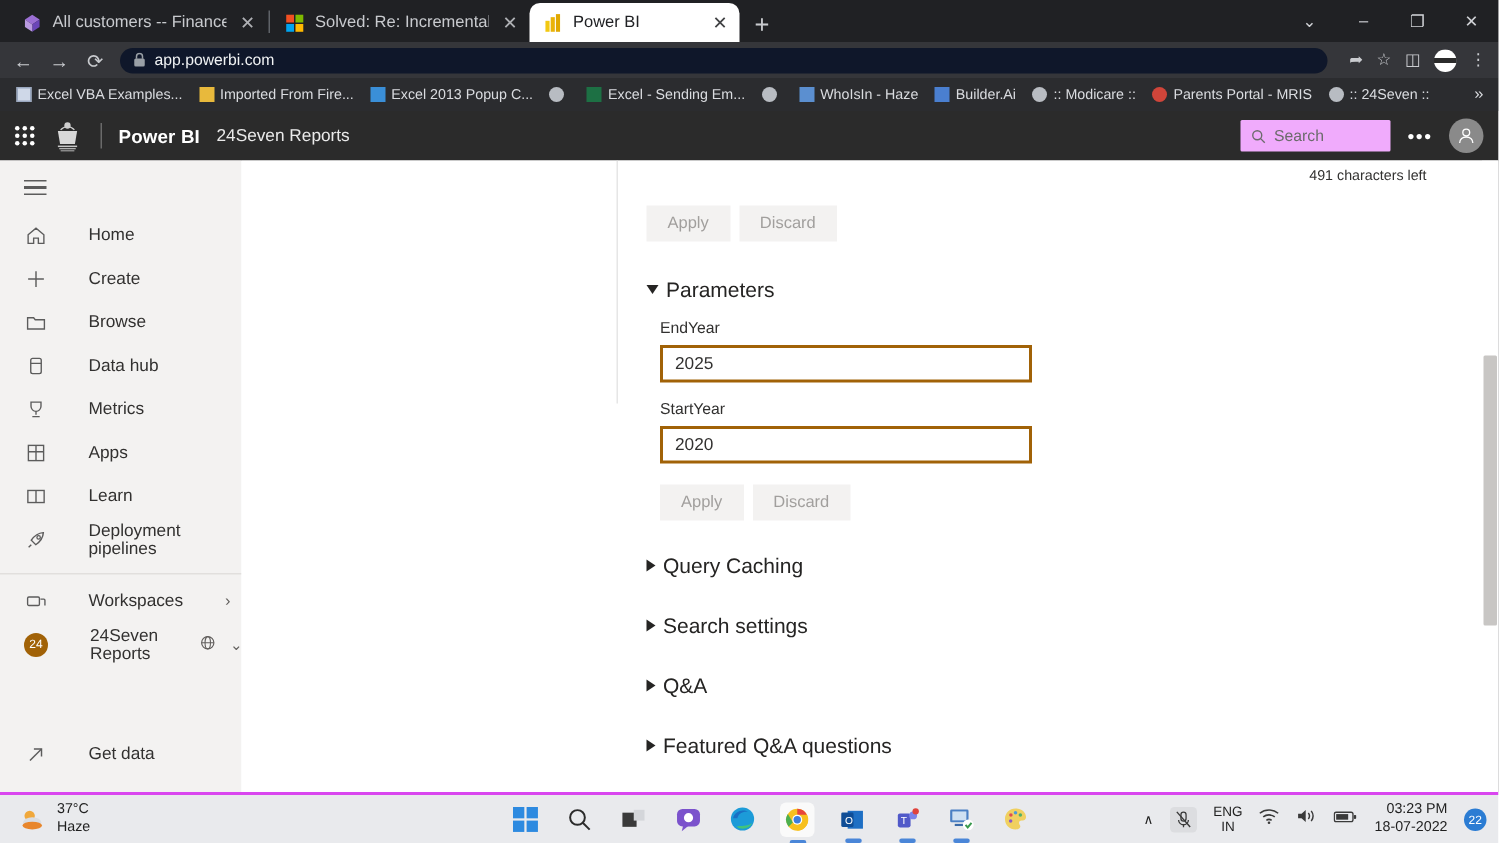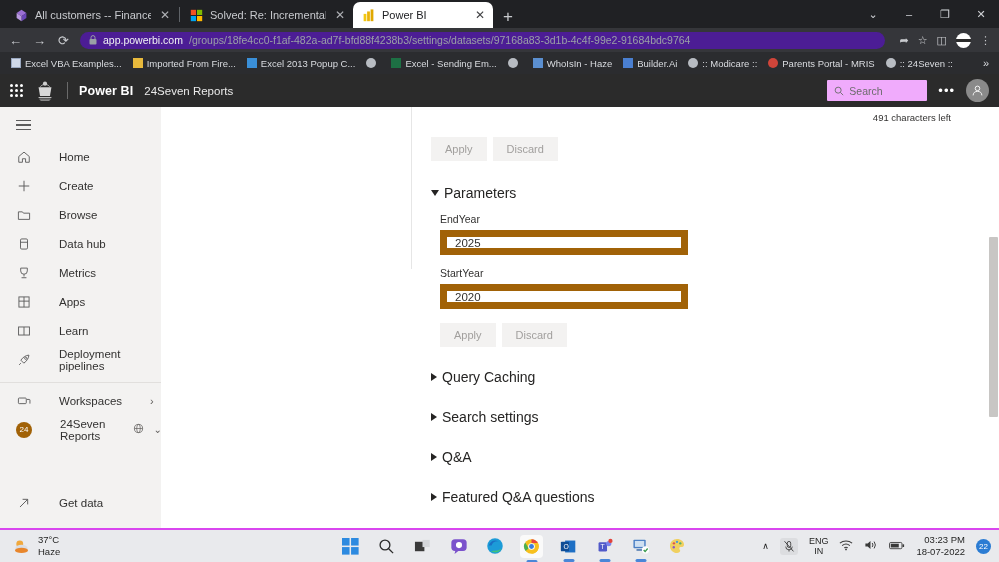--- a/index.html
+++ b/index.html
@@ -51,21 +51,21 @@
   .wincontrols span {
     width: 36px; text-align: center; color: #d0d2d6; font-size: 11px;
   }
 
   .urlbar-row {
     height: 24px; background: #35363a;
     display: flex; align-items: center; padding: 0 8px; gap: 9px;
   }
   .navbtn { color: #c9cbcf; font-size: 13px; width: 15px; text-align:center; line-height:1; }
   .omnibox {
-    flex: 1; height: 17px; background: #4c1d95; border-radius: 9px;
+    flex: 1; height: 17px; background: #0f172a; border-radius: 9px;
     display: flex; align-items: center; padding: 0 9px; gap: 6px;
     font-size: 10.5px; color: #e8eaed; overflow: hidden; white-space: nowrap;
   }
   .omnibox .host { color: #f1f3f4; }
   .omnibox .path { color: #9aa0a6; }
   .omni-icons { display: flex; align-items: center; gap: 9px; padding-left: 6px; }
   .omni-icons span { color: #c9cbcf; font-size: 11px; line-height:1; }
   .profile-pill {
     width: 15px; height: 15px; border-radius: 50%;
     background: #e8eaed; display:inline-block;
@@ -147,21 +147,21 @@
 
   .section-head {
     display:flex; align-items:center; gap:5px;
     font-size:14px; color:#252423; margin-top: 24px;
   }
   .tri-down { width:0;height:0;border-left:4.5px solid transparent;border-right:4.5px solid transparent;border-top:6px solid #252423; }
   .tri-right { width:0;height:0;border-top:4.5px solid transparent;border-bottom:4.5px solid transparent;border-left:6px solid #252423; }
 
   .field-label { font-size:10.5px; color:#323130; margin: 12px 0 5px 9px; }
   .field-input {
-    width: 248px; height: 25px; border:7px solid #a16207; background:#fff;
+    width: 248px; height: 25px; border:2px solid #a16207; background:#fff;
     margin-left: 9px; padding: 0 8px; font-size:11.5px; color:#323130;
     display:flex; align-items:center;
   }
   .param-btnrow { margin-left: 9px; }
   .collapsed-row { margin-top: 22px; }
 
   
   .vscroll { position:absolute; right:0; top:0; width:11px; height:421px; background:#fff; }
   .vscroll-thumb { position:absolute; left:1px; top: 130px; width:9px; height:180px; background:#c8c6c4; border-radius:1px; }
 
@@ -239,21 +239,20 @@
     <span class="navbtn">←</span>
     <span class="navbtn">→</span>
     <span class="navbtn">⟳</span>
 
     <div class="omnibox">
       <svg width="8" height="10" viewBox="0 0 8 10">
         <rect x="0.5" y="4" width="7" height="5.4" rx="1" fill="#9aa0a6"></rect>
         <path d="M2 4.2V2.6a2 2 0 0 1 4 0v1.6" fill="none" stroke="#9aa0a6" stroke-width="1"></path>
       </svg>
       <span class="host">app.powerbi.com</span>
-        <span class="path">/groups/18fe4cc0-f1af-482a-ad7f-bfd88f4238b3/settings/datasets/97168a83-3d1b-4c4f-99e2-91684bdc9764</span>
     </div>
 
     <div class="omni-icons">
       <span>➦</span>
       <span>☆</span>
       <span>◫</span>
       <span class="profile-pill"></span>
       <span>⋮</span>
     </div>
   </div>

